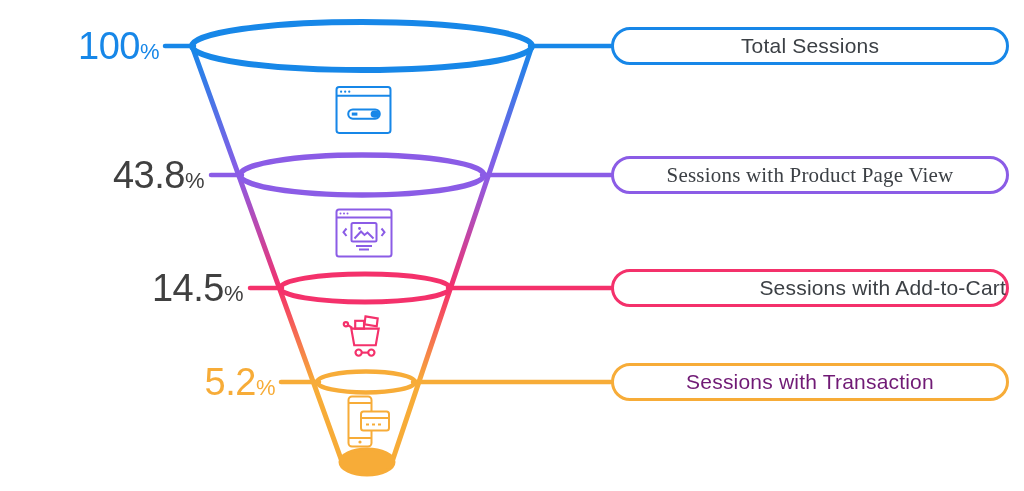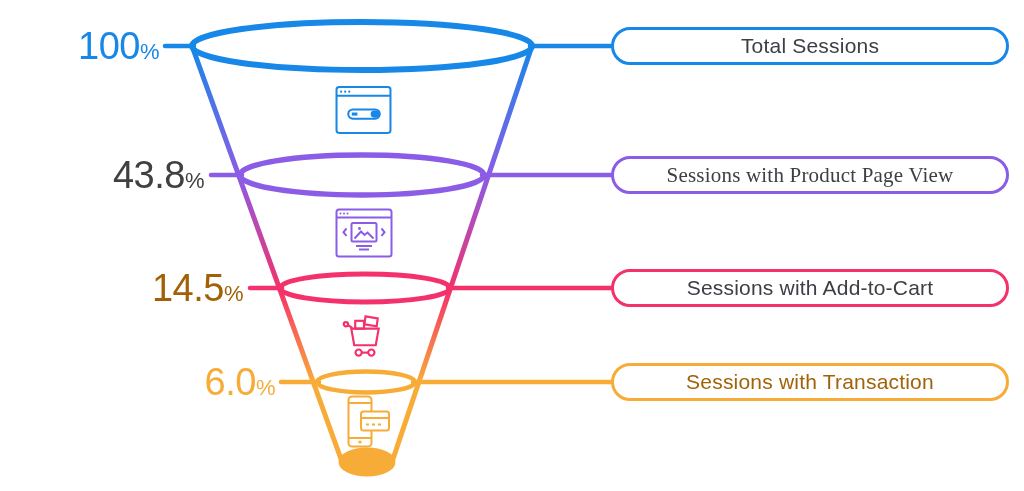--- a/index.html
+++ b/index.html
@@ -71,37 +71,37 @@
 
     <ellipse cx="335" cy="462" rx="27" ry="13" stroke-width="3" style="fill: rgb(247, 172, 56); stroke: rgb(247, 172, 56);"></ellipse>
   </svg>
 
   <div class="pct s0" style="color: rgb(23, 135, 232);">
     <span class="pct-val">100</span><span class="pct-sign">%</span>
   </div>
   <div class="pct s1" style="color: #404040;">
     <span class="pct-val">43.8</span><span class="pct-sign">%</span>
   </div>
-  <div class="pct s2" style="color: #a16207;">
+  <div class="pct s2" style="color: #404040;">
     <span class="pct-val">14.5</span><span class="pct-sign">%</span>
   </div>
   <div class="pct s3" style="color: rgb(247, 172, 56);">
-    <span class="pct-val">6.0</span><span class="pct-sign">%</span>
+    <span class="pct-val">5.2</span><span class="pct-sign">%</span>
   </div>
 
   <div class="pill p0" style="border-color: rgb(23, 135, 232); color: rgb(60, 64, 69);">
     <span>Total Sessions</span>
   </div>
   <div class="pill p1" style="border-color: rgb(139, 92, 230); color: rgb(60, 64, 69); font-family: Liberation Serif, serif;">
     <span>Sessions with Product Page View</span>
   </div>
-  <div class="pill p2" style="border-color: rgb(244, 49, 107); color: rgb(60, 64, 69);">
+  <div class="pill p2" style="border-color: rgb(244, 49, 107); color: rgb(60, 64, 69); justify-content: flex-end;">
     <span>Sessions with Add-to-Cart</span>
   </div>
-  <div class="pill p3" style="border-color: rgb(247, 172, 56); color: #a16207;">
+  <div class="pill p3" style="border-color: rgb(247, 172, 56); color: #701a75;">
     <span>Sessions with Transaction</span>
   </div>
 
   <div class="icon i0" style="color: rgb(23, 135, 232);">
     <svg viewBox="0 0 56 48" fill="none" stroke="currentColor" stroke-width="2">
       <rect x="1.5" y="1.5" width="53" height="45" rx="2.5"></rect>
       <line x1="1.5" y1="10" x2="54.5" y2="10"></line>
       <circle cx="6" cy="6" r="1.1" fill="currentColor" stroke="none"></circle>
       <circle cx="10" cy="6" r="1.1" fill="currentColor" stroke="none"></circle>
       <circle cx="14" cy="6" r="1.1" fill="currentColor" stroke="none"></circle>

